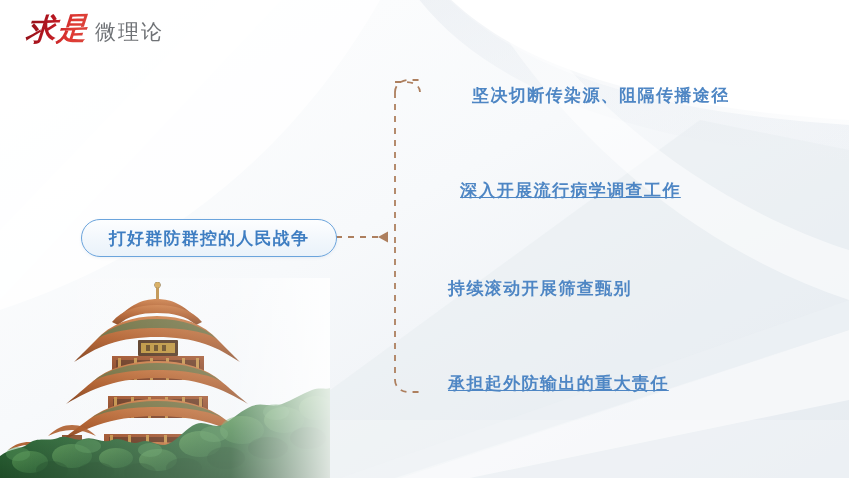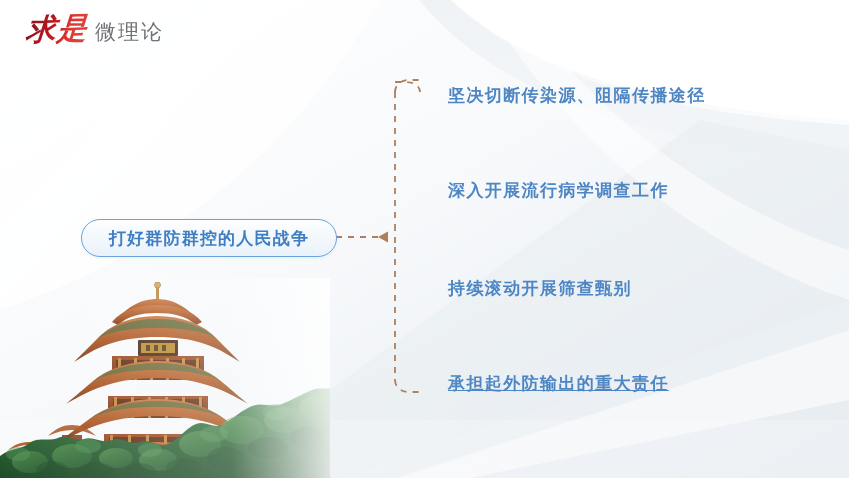--- a/index.html
+++ b/index.html
@@ -99,22 +99,22 @@
   
   .branch {
     position: absolute;
     z-index: 5;
     font-size: 17px;
     font-weight: 700;
     color: #4e86c4;
     letter-spacing: 1.4px;
     white-space: nowrap;
   }
-  .branch-1 { left: 448px; top: 84px; text-align: center; }
-  .branch-2 { left: 448px; top: 179px; }
+  .branch-1 { left: 472px; top: 84px; text-align: center; }
+  .branch-2 { left: 460px; top: 179px; text-decoration: underline; }
   .branch-3 { left: 448px; top: 277px; }
   .branch-4 { left: 448px; top: 372px; text-decoration: underline; }
 
   
   .photo {
     position: absolute;
     left: 0;
     bottom: 0;
     width: 330px;
     height: 200px;

